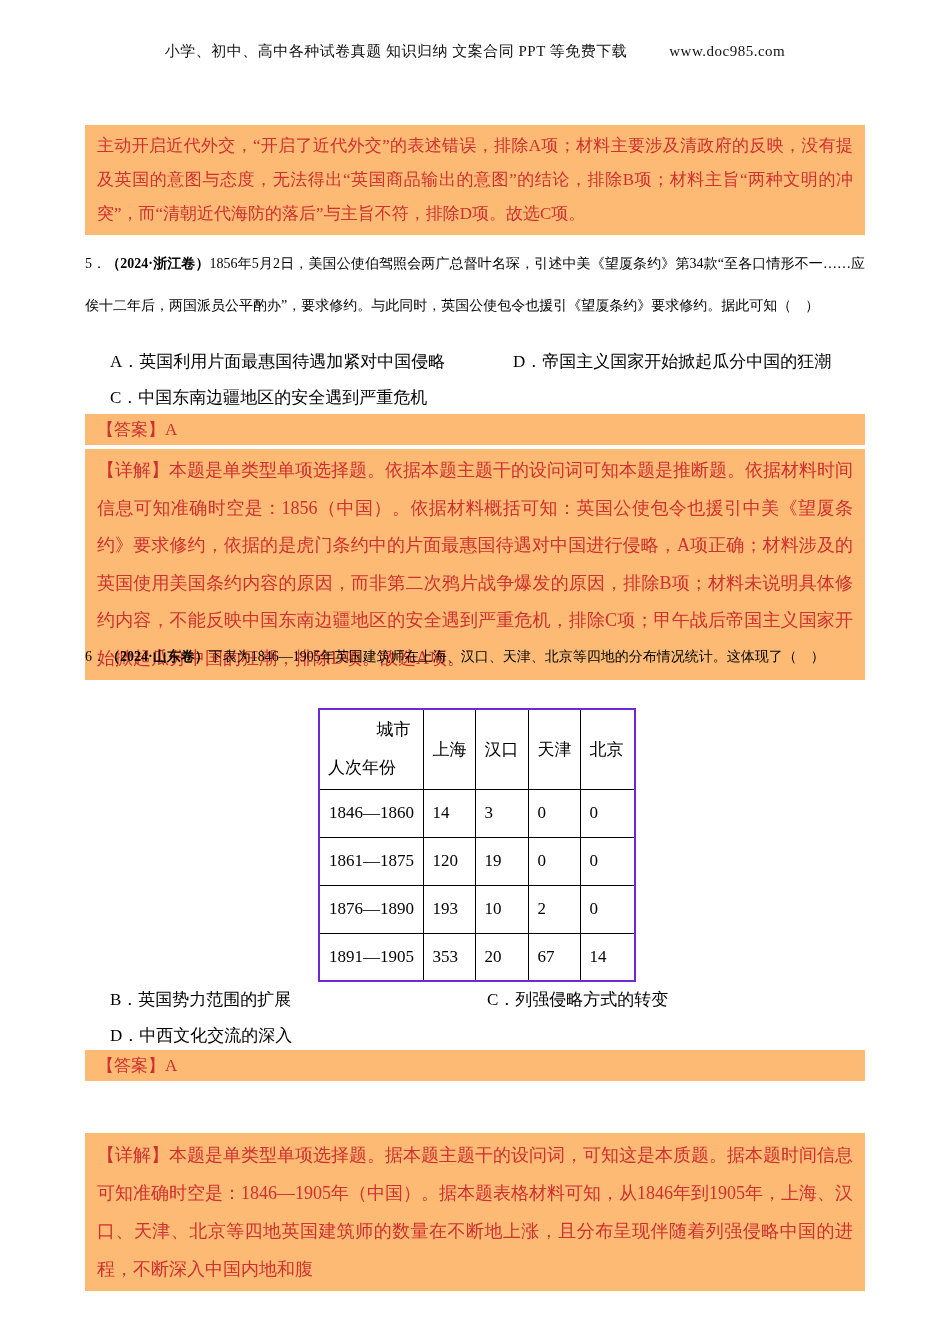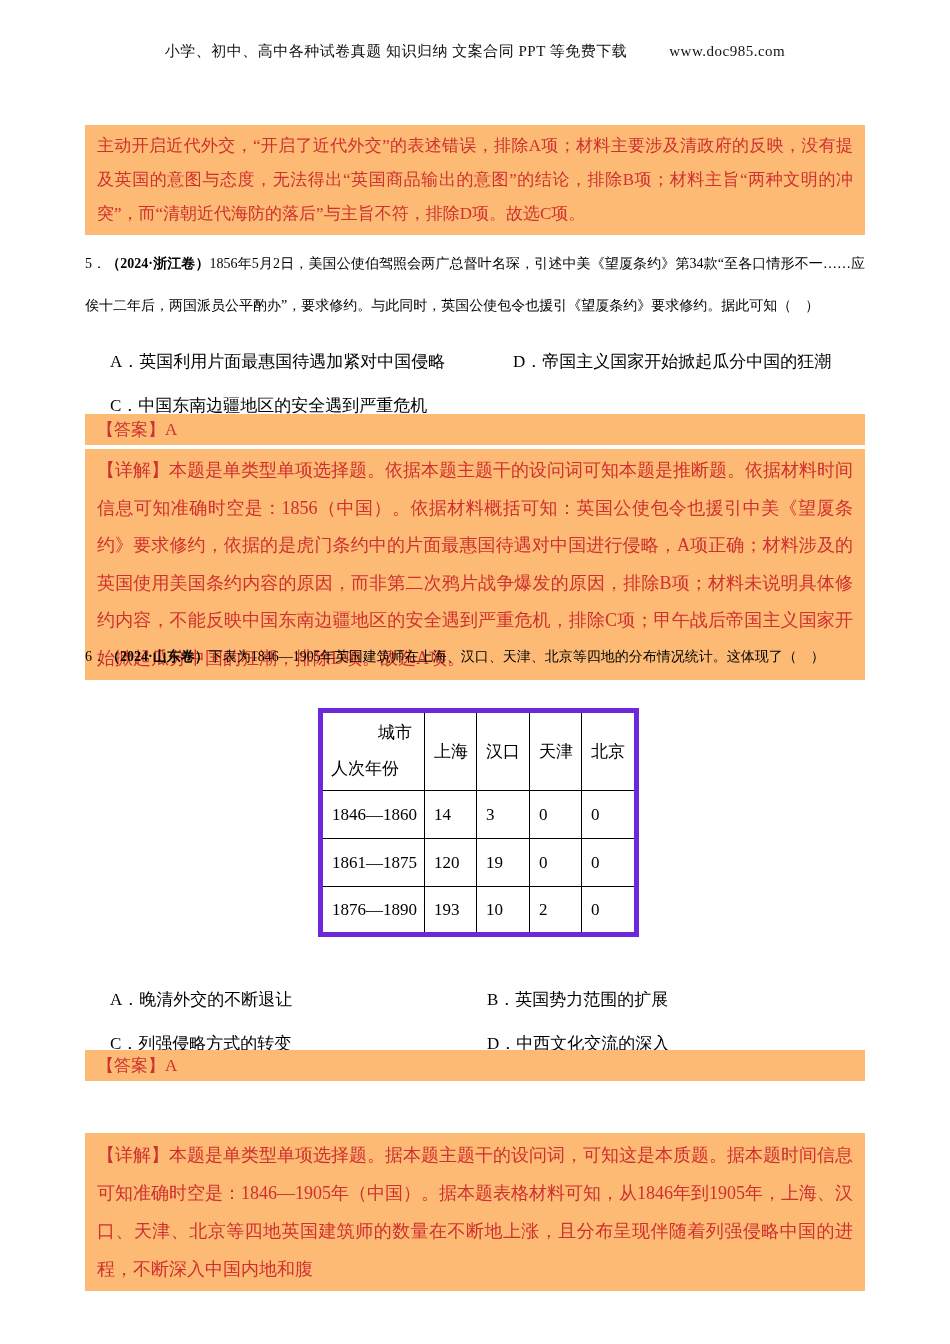--- a/index.html
+++ b/index.html
@@ -32,21 +32,21 @@
   }
   .stem{
     font-size:14px;line-height:42px;
     text-align:justify;color:#000;
   }
   .stem .src{font-weight:bold;}
   .options{
     display:grid;
     padding-left:25px;
     font-size:17px;color:#000;
-    row-gap:8px;
+    row-gap:0;
   }
   .options .opt{line-height:36px;white-space:nowrap;}
   .answer-line{
     padding:3px 12px;
     font-size:17px;line-height:25px;
   }
   .detail-par{
     padding:3px 12px;
     font-size:18px;
     text-align:justify;
@@ -58,21 +58,21 @@
     border-collapse:collapse;
     font-size:17px;color:#000;
     table-layout:fixed;
   }
   table.stats td{
     border:1.5px solid #000;
     padding:0 0 0 9px;
     vertical-align:middle;
     text-align:left;
   }
-  table.stats{border:5px solid #6d28d9;}
+  table.stats{border:2px solid #6d28d9;}
   td.colhead{text-align:center;padding:0;}
   td.corner{
     position:relative;padding:0;
   }
   .corner-top{
     position:absolute;top:8px;right:12px;
   }
   .corner-bottom{
     position:absolute;bottom:10px;left:8px;
   }
@@ -145,25 +145,31 @@
         <td>0</td>
         <td>0</td>
       </tr>
       <tr style="height:48px">
         <td>1876—1890</td>
         <td>193</td>
         <td>10</td>
         <td>2</td>
         <td>0</td>
       </tr>
+      <tr style="height:48px">
+        <td>1891—1905</td>
+        <td>353</td>
+        <td>20</td>
+        <td>67</td>
+        <td>14</td>
+      </tr>
     </tbody>
   </table>
 
   <div class="block options" style="top:982px;grid-template-columns:377px 1fr;">
-    <div class="opt">A．晚清外交的不断退让</div>
     <div class="opt">B．英国势力范围的扩展</div>
     <div class="opt">C．列强侵略方式的转变</div>
     <div class="opt">D．中西文化交流的深入</div>
   </div>
 
   <div class="block shaded answer-line" style="top:1050px;">
     <span>【答案】</span><span>A</span>
   </div>
 
   <div class="block shaded detail-par q6-detail" style="top:1133px;">

